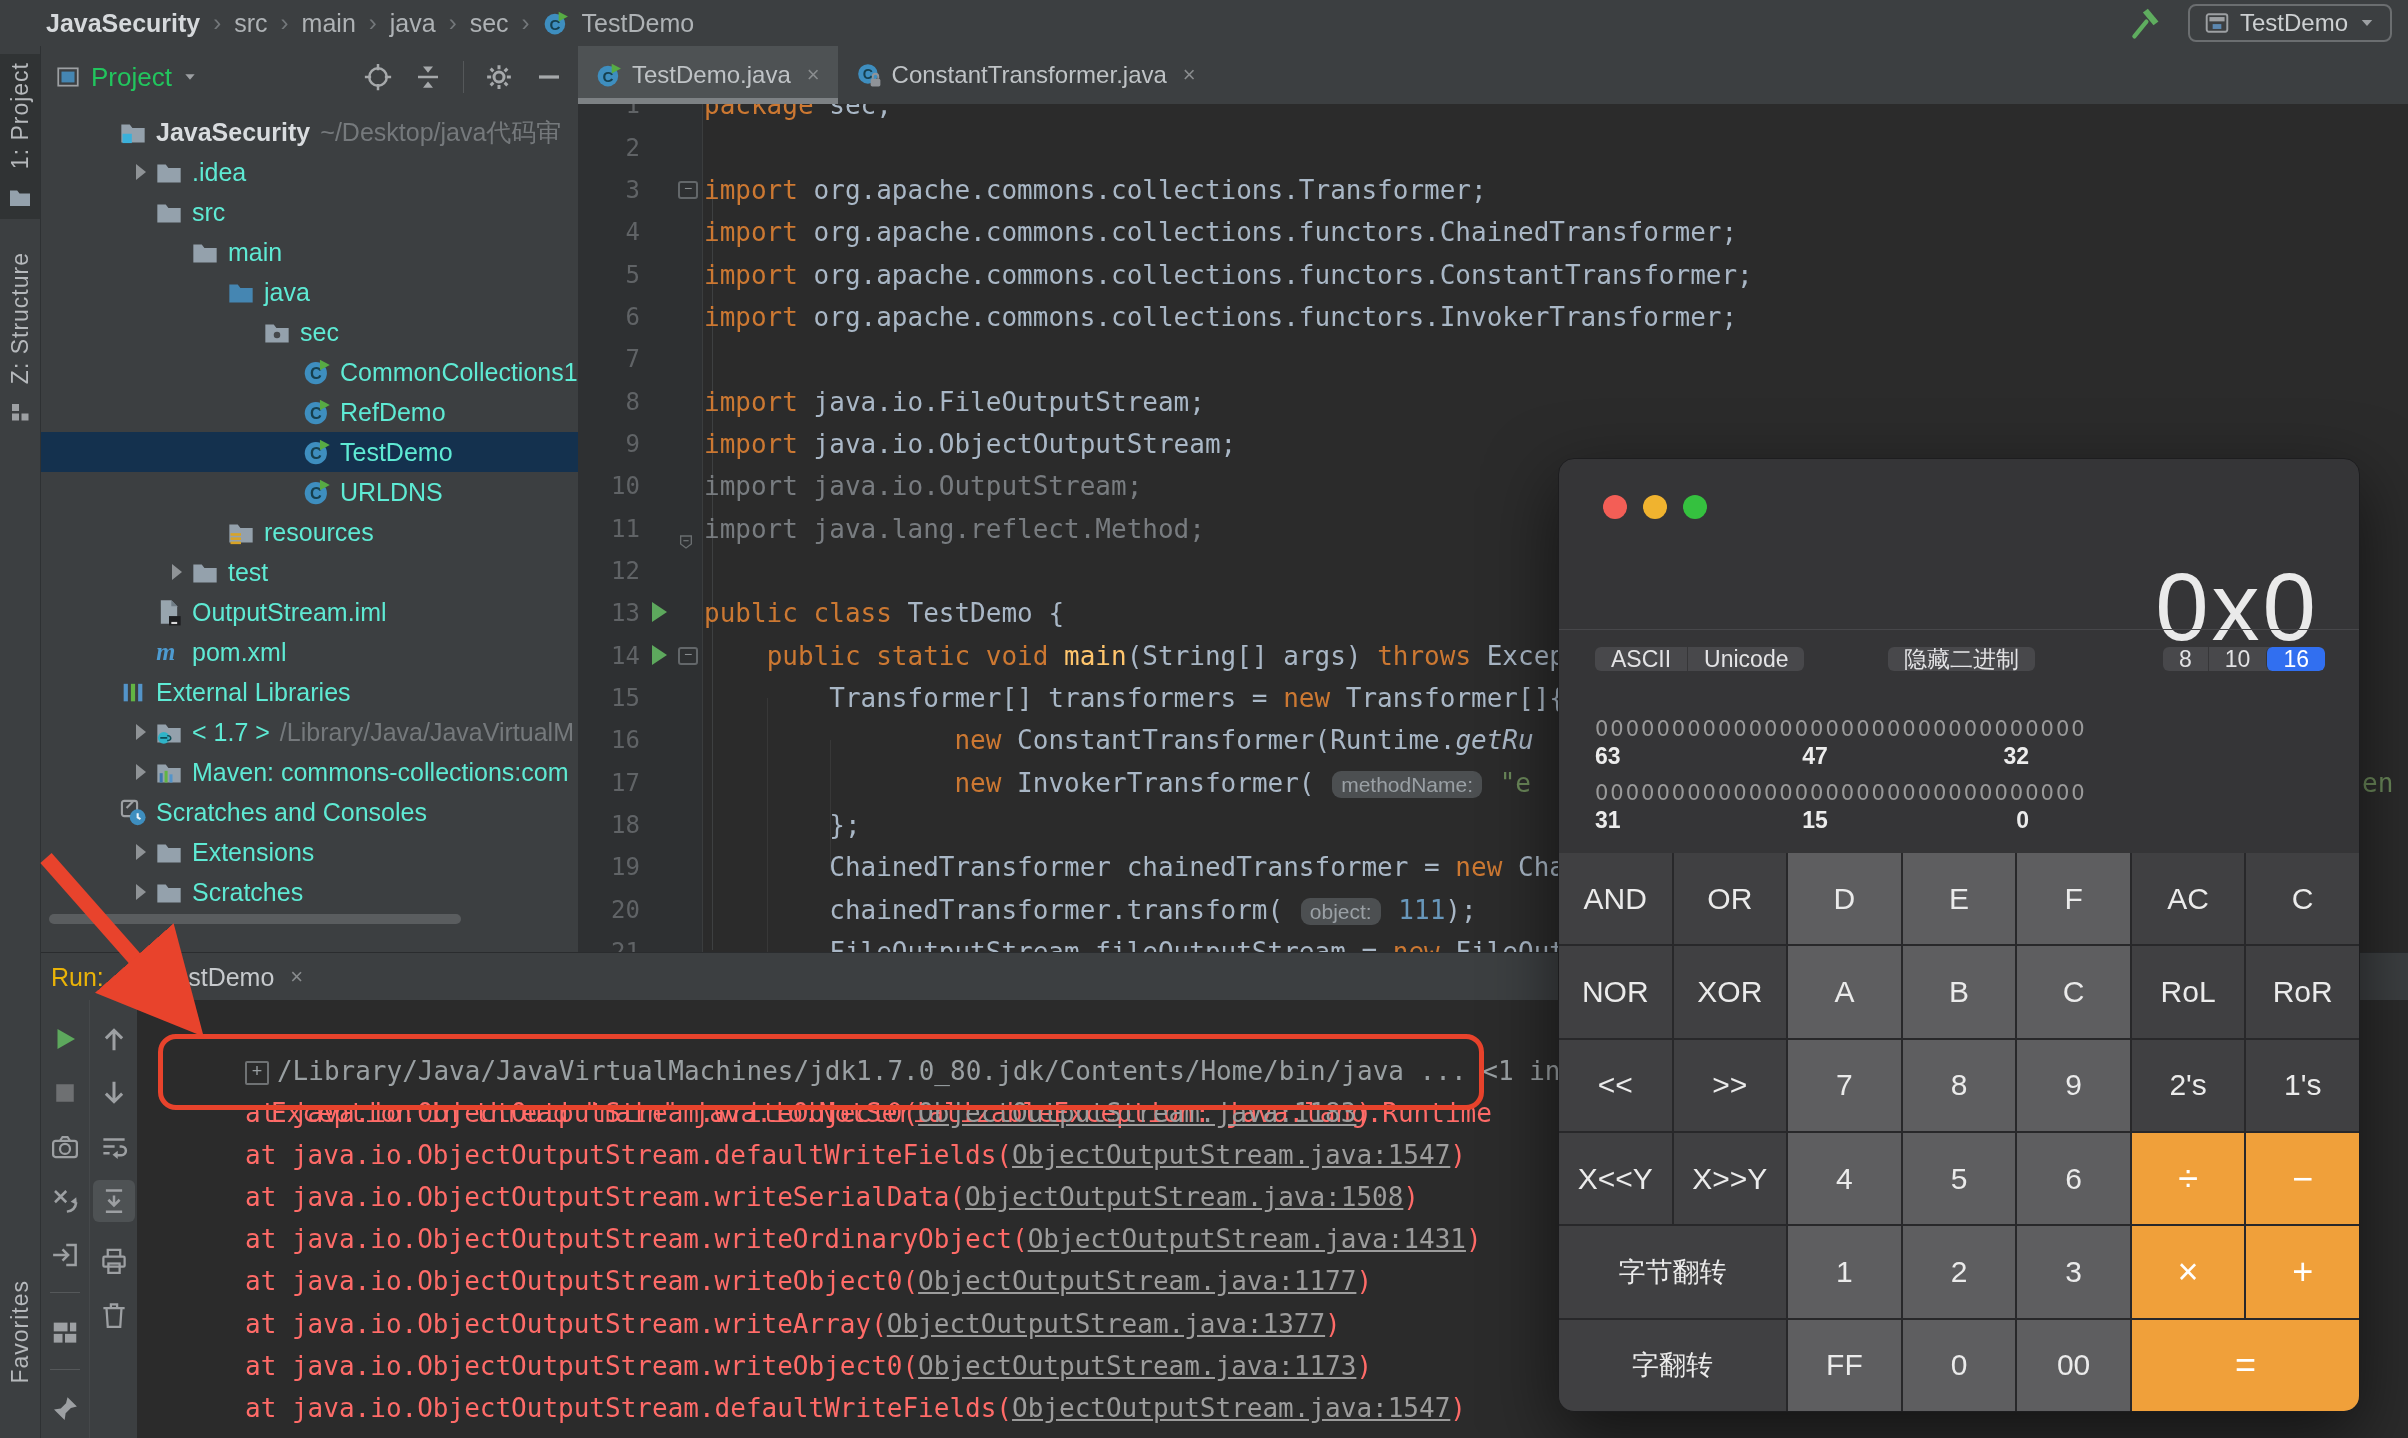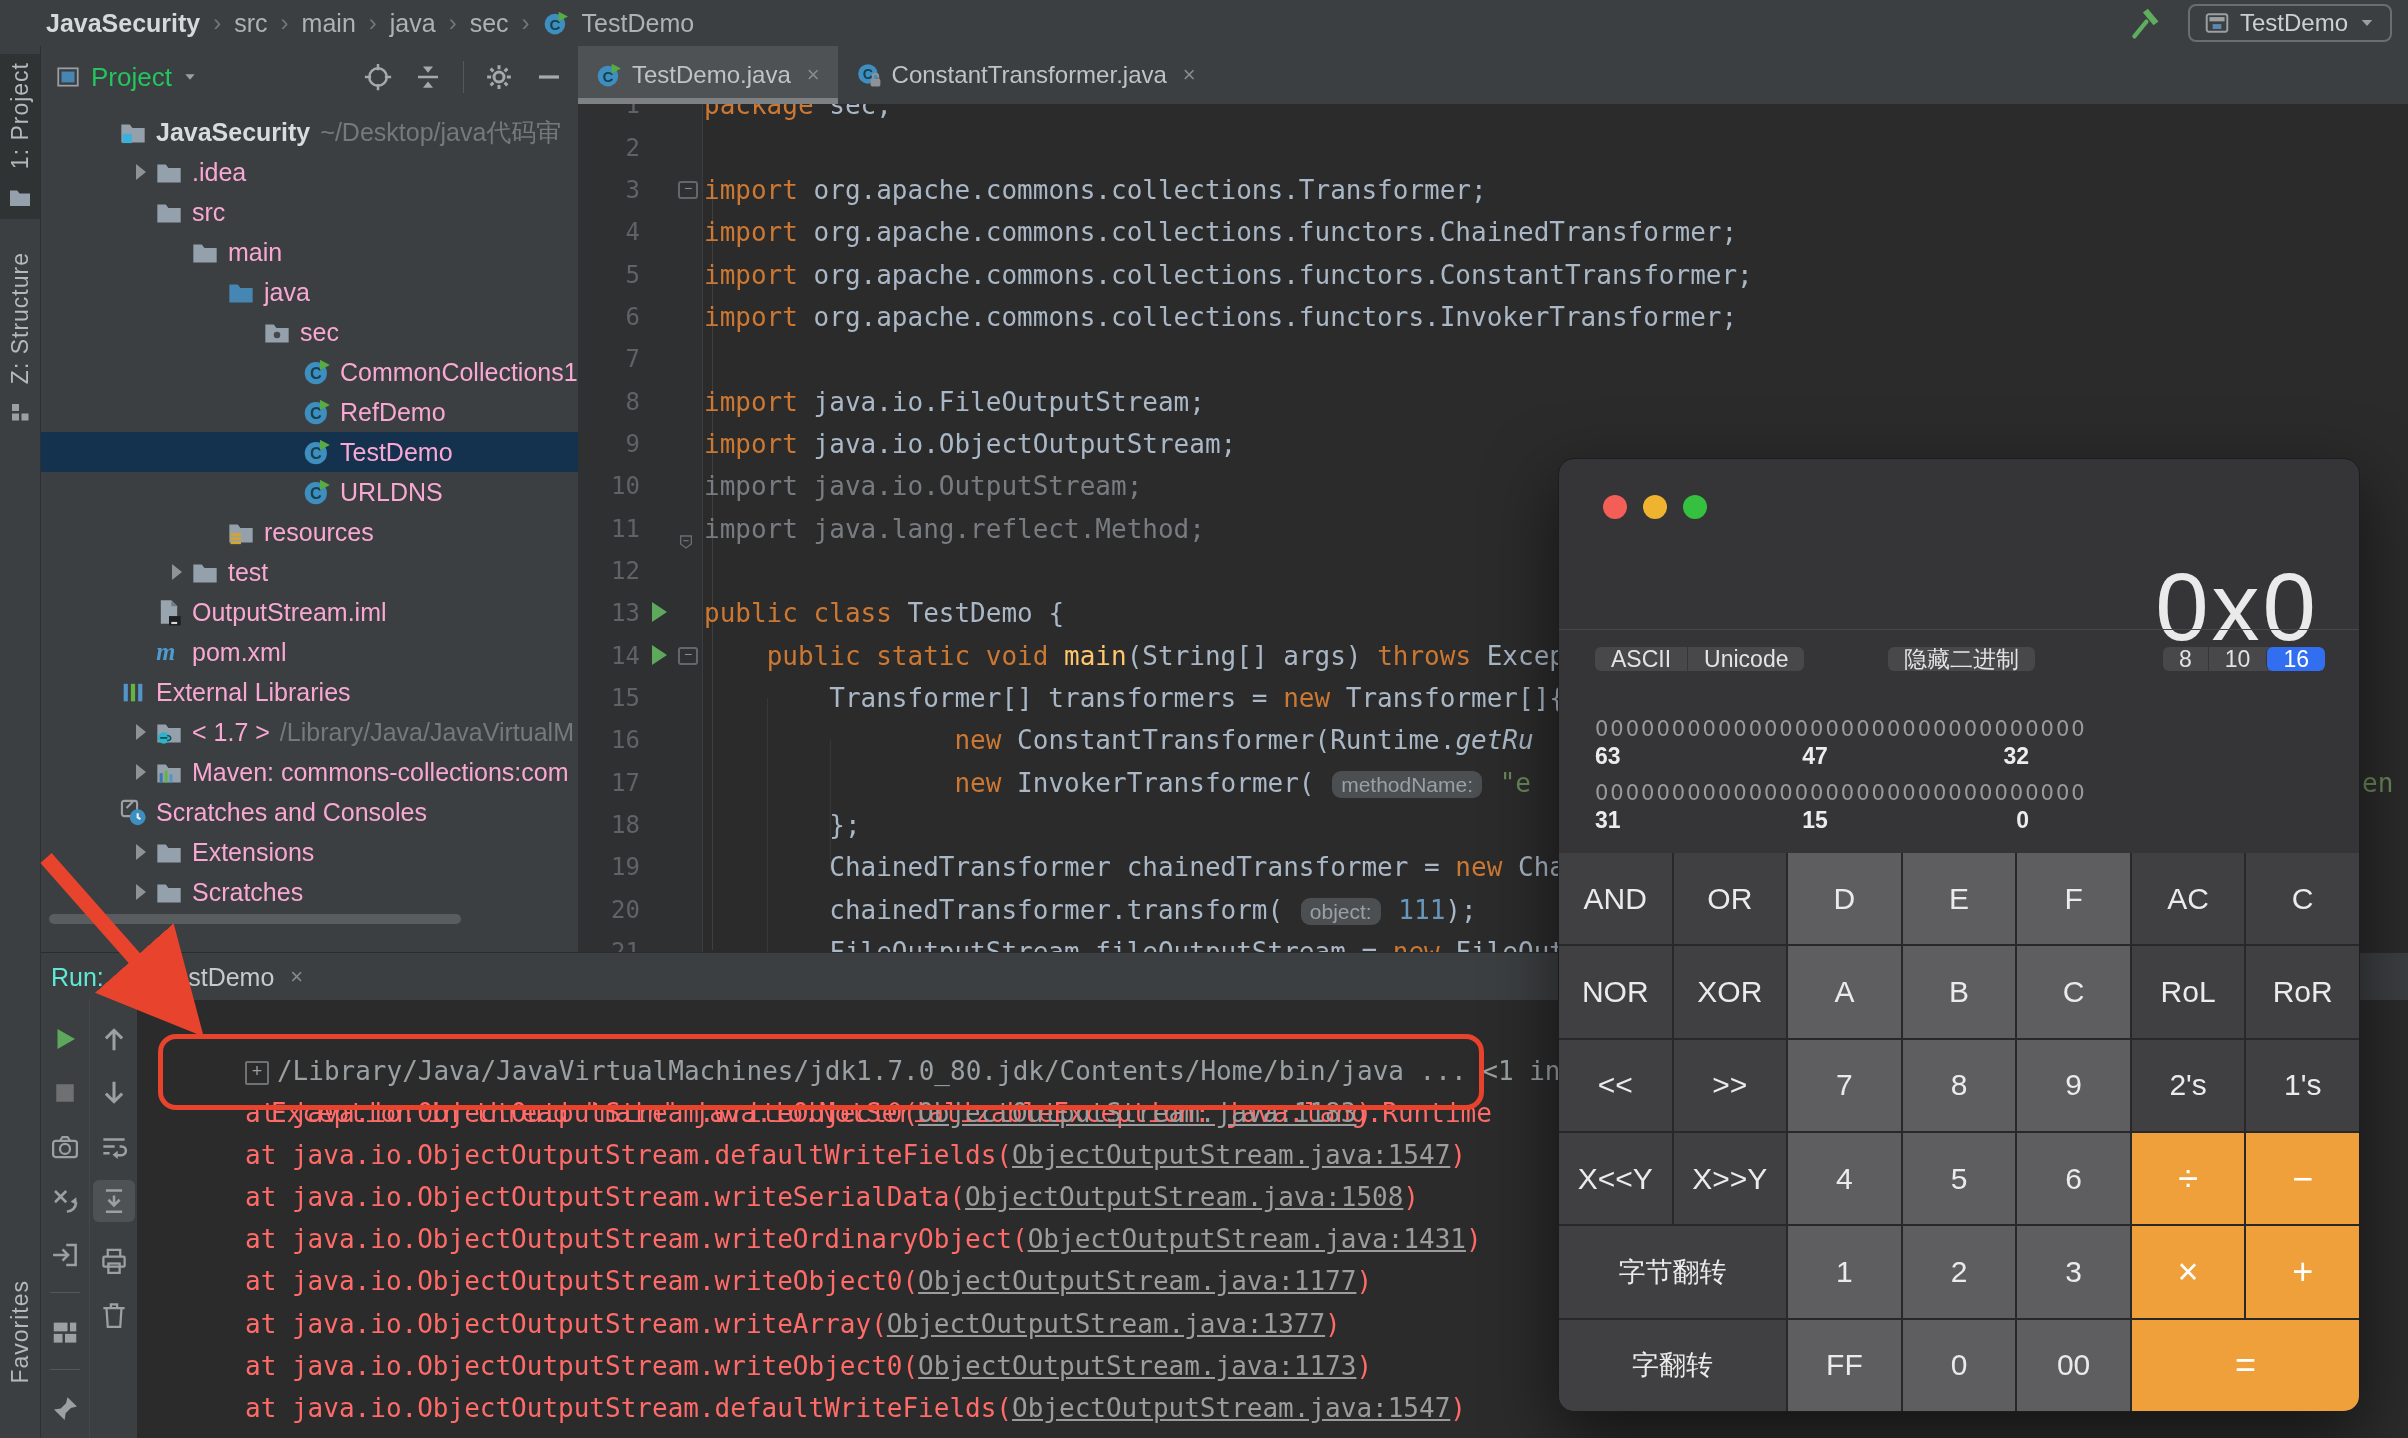--- a/index.html
+++ b/index.html
@@ -35,21 +35,21 @@
   #ph-icons .icon{width:30px;height:30px;}
   .ph-divider{width:1px;height:32px;background:#55585a;}
   #tree{position:absolute;left:0;top:66px;width:537px;height:800px;overflow:hidden;}
   .tree-row{position:relative;height:40px;display:flex;align-items:center;font-size:25px;white-space:nowrap;overflow:hidden;width:537px;box-sizing:border-box;}
   .tree-row.sel{background:#14314e;}
   .tree-arrow{width:28px;display:inline-flex;justify-content:center;flex:none;}
   .tri-open{width:0;height:0;border-left:8px solid transparent;border-right:8px solid transparent;border-top:10px solid #8f9periphope396;}
   .tri-open{border-top-color:#8f9396;}
   .tri-closed{width:0;height:0;border-top:8px solid transparent;border-bottom:8px solid transparent;border-left:10px solid #8f9396;}
   .tree-ic{width:28px;height:28px;margin-right:9px;}
-  .tree-label{color:#f9a8d4;}
+  .tree-label{color:#5eead4;}
   .tree-label.bold{font-weight:bold;color:#d9dcdf;}
   .tree-path{color:#75797c;margin-left:10px;}
   #tree-hscroll{position:absolute;left:8px;top:868px;width:412px;height:10px;border-radius:5px;background:#5a5d5f;}
 
   
   #tabbar{left:578px;top:46px;width:1830px;height:58px;background:#3c3f41;display:flex;}
   .ed-tab{display:flex;align-items:center;gap:10px;padding:0 18px;font-size:24px;color:#bfc3c6;position:relative;}
   .ed-tab.active{background:#4e5254;}
   .ed-tab.active:after{content:"";position:absolute;left:0;bottom:0;width:100%;height:6px;background:#7d8184;}
   .ed-tab .icon{width:26px;height:26px;}
@@ -72,21 +72,21 @@
   .tk-s{color:#6a8759;}
   .tk-n{color:#6897bb;}
   .tk-m{color:#ffc66d;}
   .tk-i{color:#a9b7c6;font-style:italic;}
   .hint-pill{display:inline-block;background:#4c4f51;color:#9aa0a5;border-radius:9px;font-family:"Liberation Sans",sans-serif;
              font-size:21px;line-height:27px;padding:0 9px;vertical-align:middle;margin:0 2px;}
 
   
   #run-header{left:41px;top:952px;width:2367px;height:48px;background:#3c3f41;border-top:1px solid #2a2c2e;
               display:flex;align-items:center;font-size:25px;}
-  #run-label{color:#5eead4;margin-left:10px;text-align:right;}
+  #run-label{color:#eab308;margin-left:10px;text-align:right;}
   #run-tab{display:flex;align-items:center;gap:10px;margin-left:22px;color:#c6c9cc;}
   #run-tab .icon{width:26px;height:26px;}
   #run-tab-bar{left:152px;top:1002px;width:330px;height:8px;border-radius:4px;background:#5e6163;}
   #rt-col1{left:41px;top:1000px;width:48px;height:438px;background:#3c3f41;display:flex;flex-direction:column;align-items:center;}
   #rt-col2{left:89px;top:1000px;width:48px;height:438px;background:#3c3f41;border-left:1px solid #45484a;display:flex;flex-direction:column;align-items:center;}
   .rt-ic{width:30px;height:30px;margin-top:24px;}
   .rt-active{background:#4e5254;border-radius:6px;padding:6px;margin-top:18px;}
   .rt-div{width:30px;height:1px;background:#55585a;margin-top:22px;}
   #console{left:137px;top:1000px;width:2271px;height:438px;background:#2b2b2b;}
   .con-row{position:absolute;white-space:pre;font-family:"DejaVu Sans Mono",monospace;font-size:26px;line-height:42px;height:42px;}

